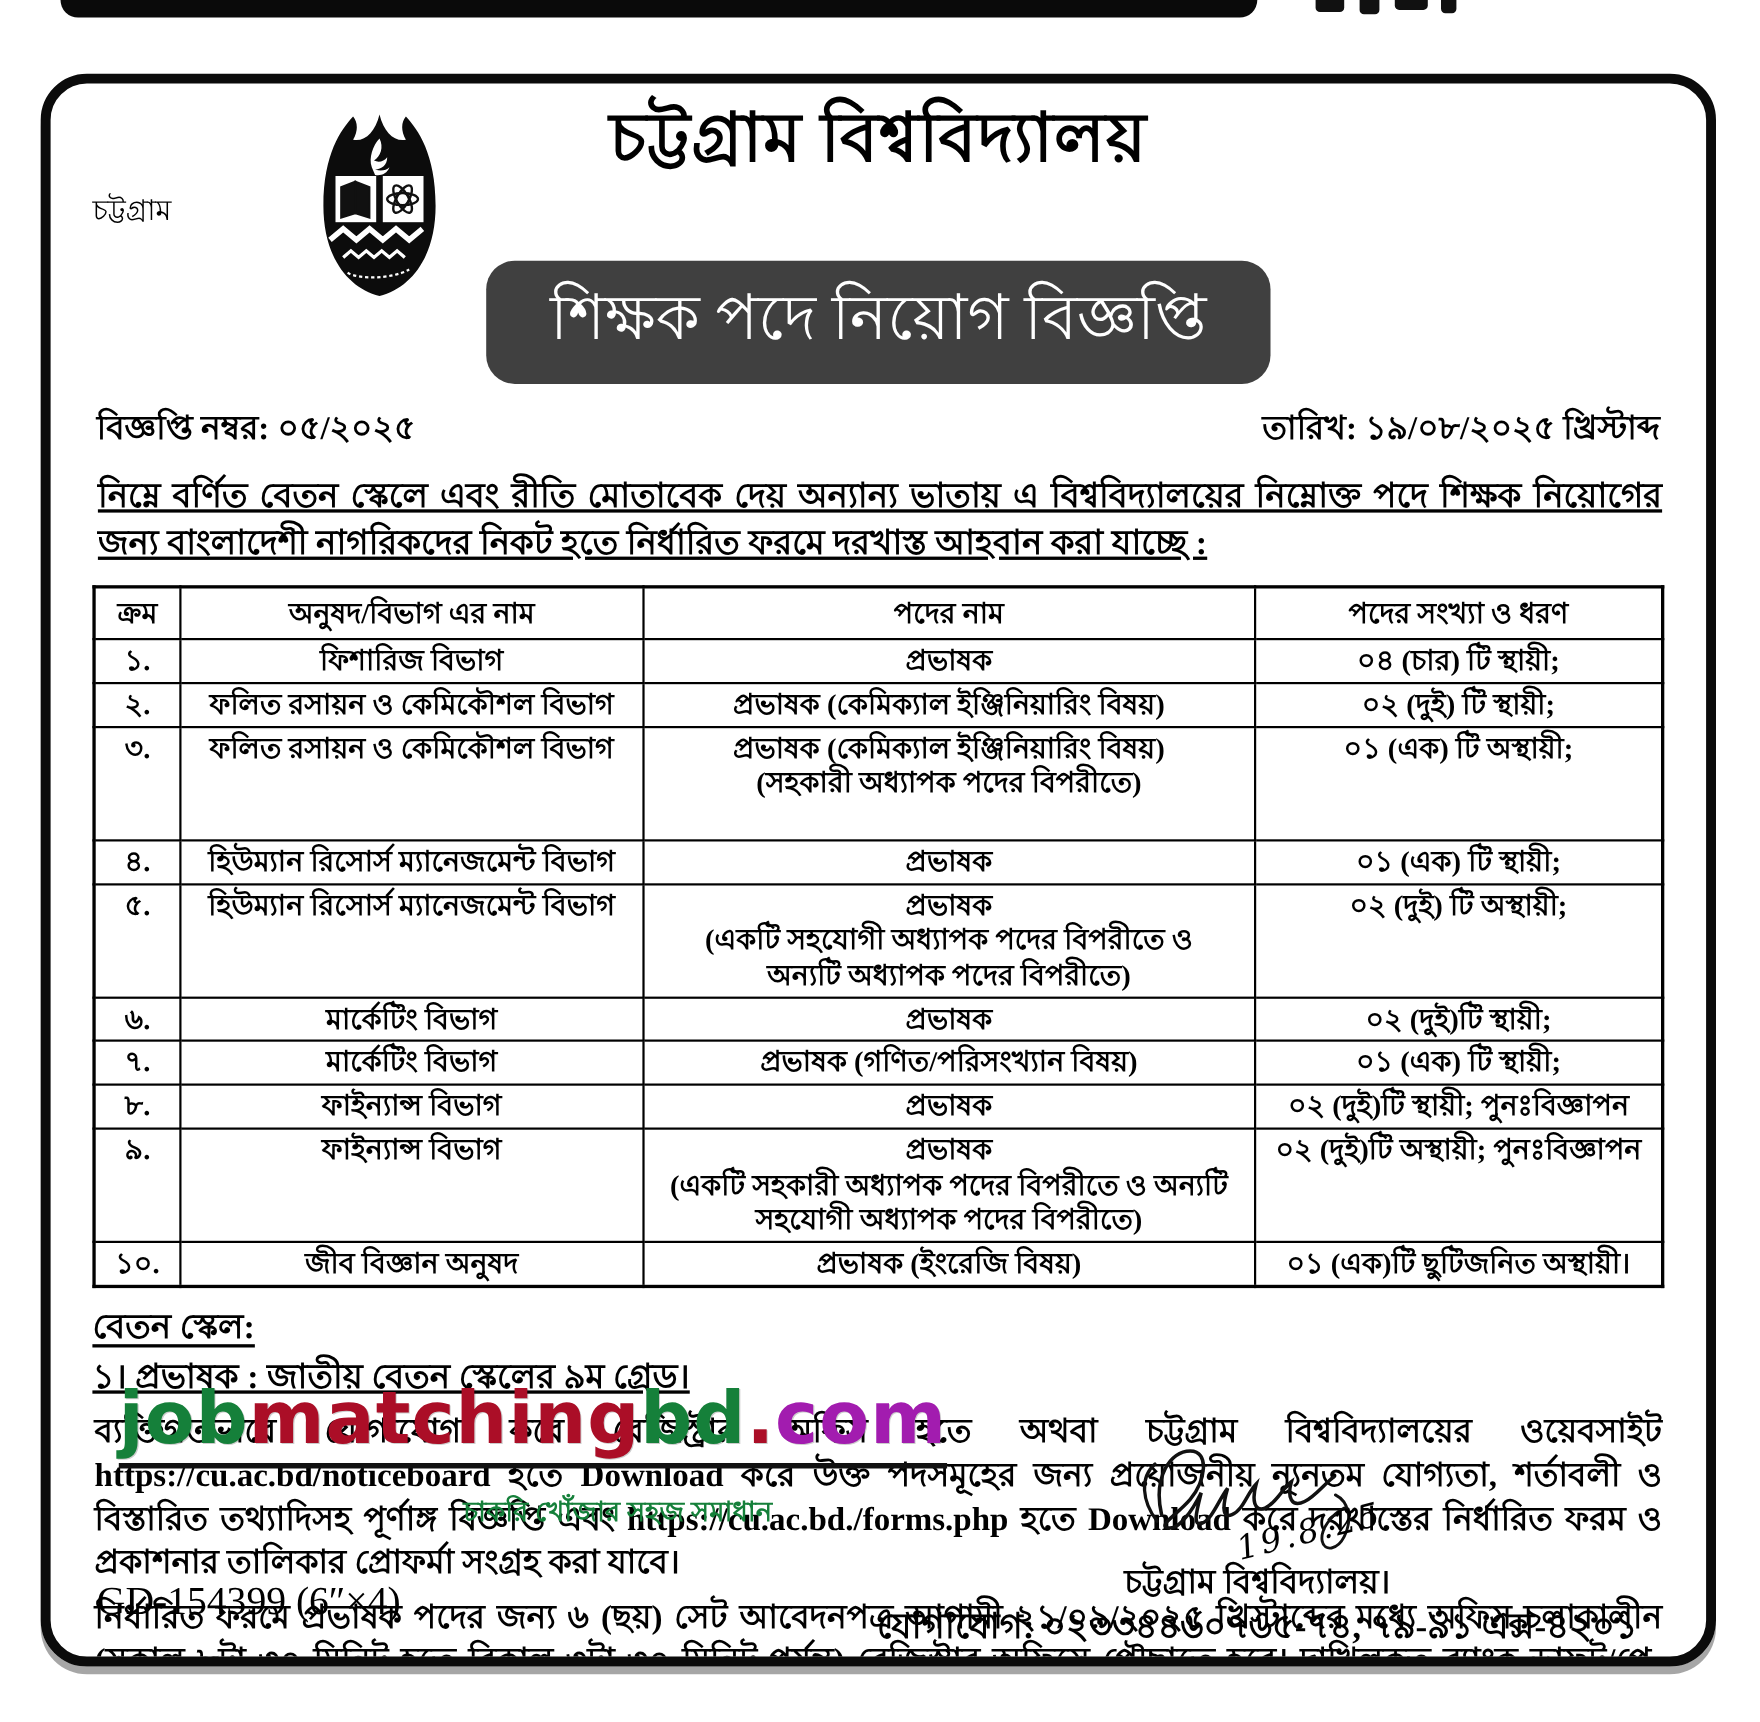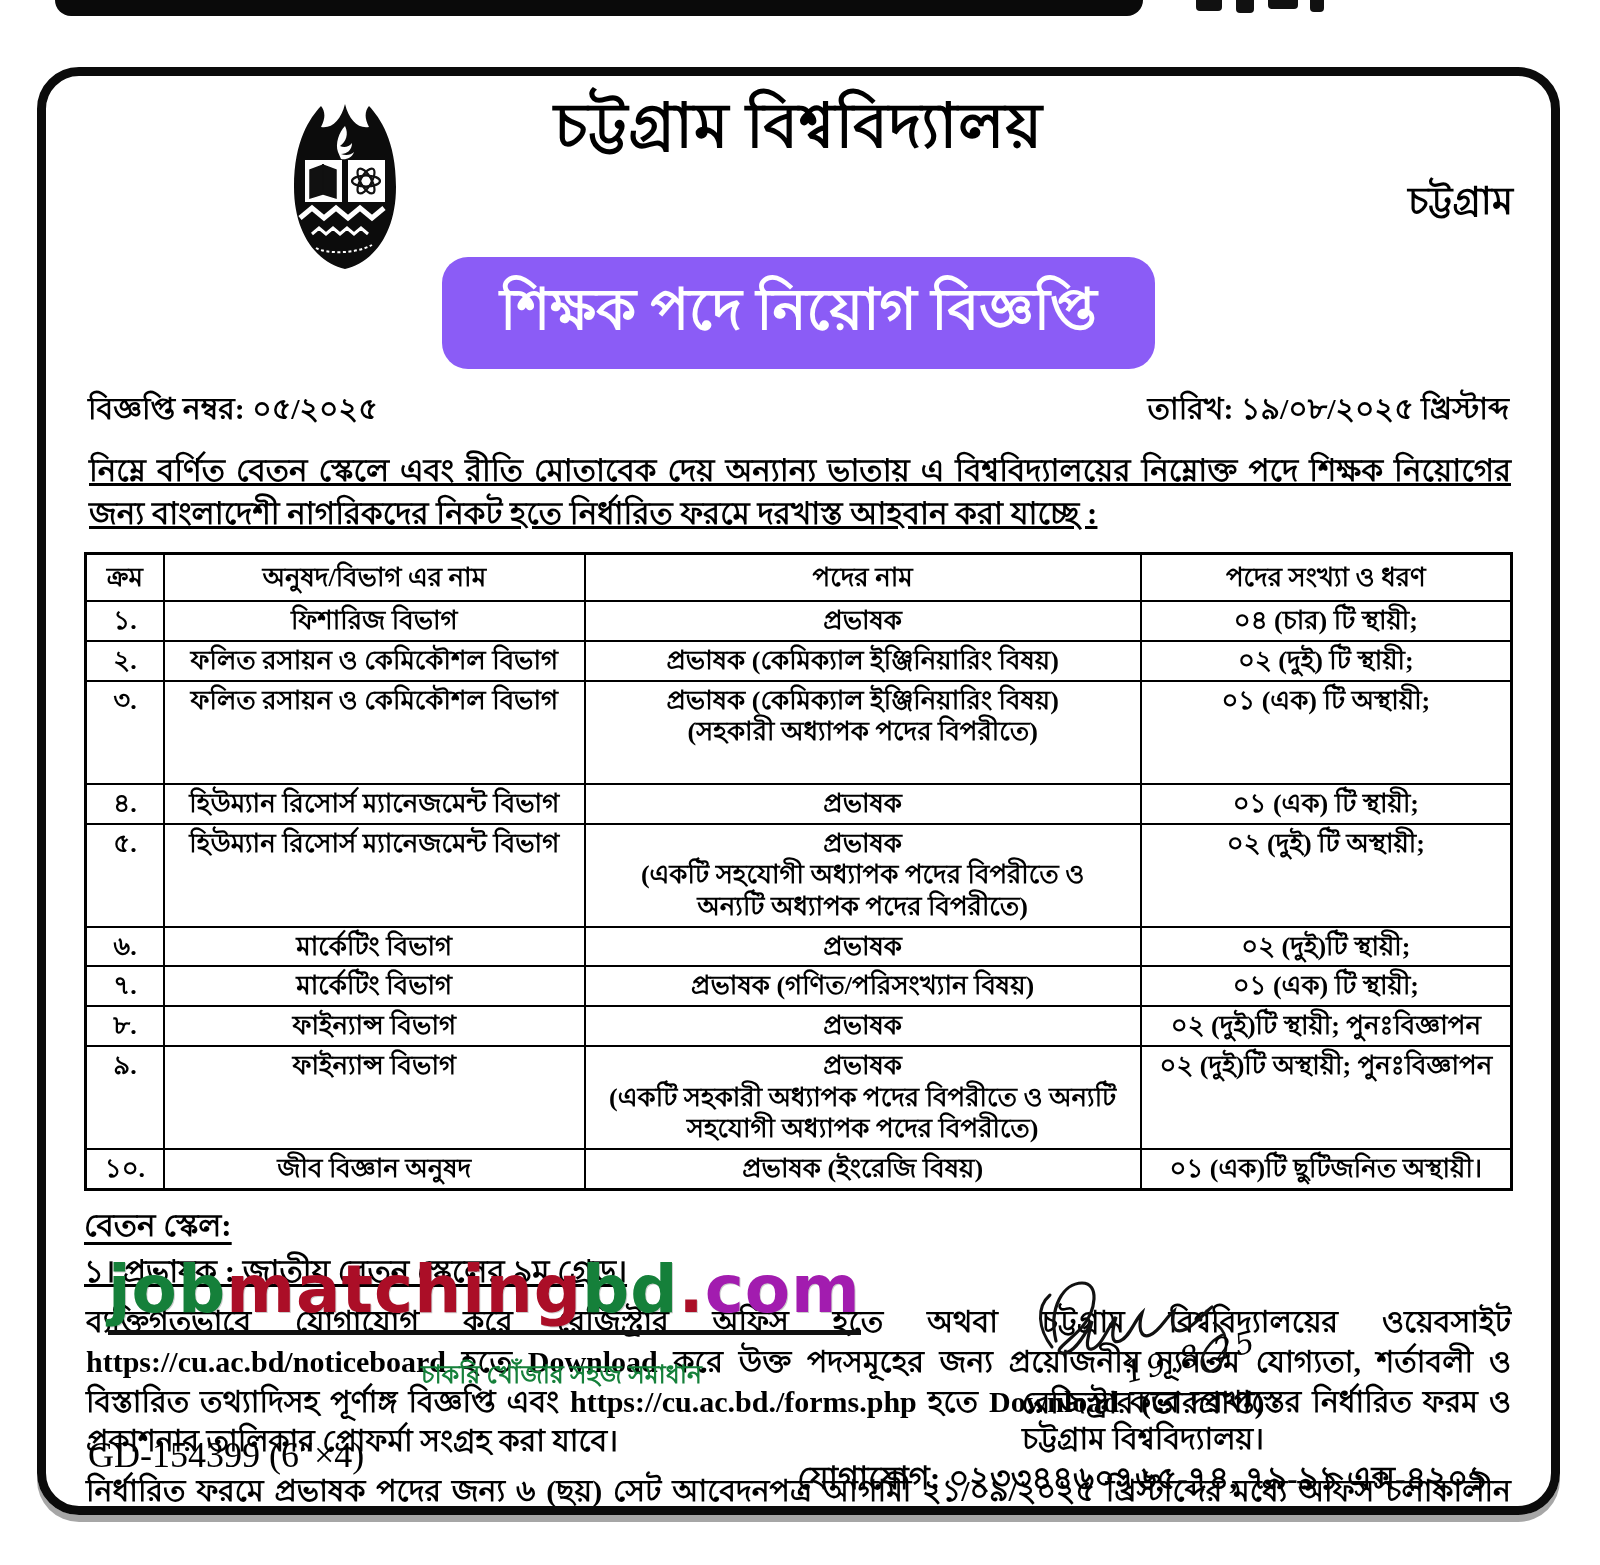--- a/index.html
+++ b/index.html
@@ -24,24 +24,24 @@
     position:absolute;left:37px;top:67px;right:40px;bottom:50px;
     border:9px solid #0b0b0b;border-radius:42px;
     box-shadow:0 7px 0 rgba(0,0,0,0.35);
     padding:10px 38px 10px 38px;box-sizing:border-box;overflow:hidden;
   }
   .univ-logo{position:absolute;left:240px;top:26px;}
   .univ-name{
     text-align:center;font-size:62px;font-weight:bold;line-height:1.12;
     margin-top:6px;letter-spacing:1px;
   }
-  .univ-city{text-align:right;font-size:38px;font-weight:bold;margin-top:10px;}
+  .univ-city{text-align:left;font-size:26px;font-weight:normal;margin-top:10px;}
   .title-banner{
     margin:22px auto 14px auto;width:max-content;max-width:90%;
-    background:#8b5cf6;color:#ffffff;font-size:57px;font-weight:bold;
+    background:#404040;color:#ffffff;font-size:57px;font-weight:normal;
     padding:20px 58px 26px 58px;border-radius:26px;text-align:center;line-height:1.15;
   }
   .meta-row{
     display:flex;justify-content:space-between;align-items:baseline;
     font-size:30px;font-weight:bold;margin:16px 4px 0 4px;
   }
   .intro{
     font-size:31px;font-weight:bold;line-height:1.38;text-align:justify;
     margin:14px 2px 16px 5px;
     text-decoration:underline;
@@ -254,18 +254,17 @@
 
   <div class="sig-block">
     <div class="sig-graphic">
       <svg width="330" height="108" viewBox="0 0 330 108" style="display:block;margin:0 auto;" aria-hidden="true">
         <path d="M78,64 C70,30 86,6 104,6 C122,6 118,34 104,50 C92,64 74,74 84,76 C94,78 106,60 114,44 C110,60 106,74 114,72 C124,69 130,50 138,40 C134,54 132,68 142,64 C152,60 156,44 164,36 C160,50 162,62 172,58 C182,54 188,40 196,34 C192,48 196,58 208,52 C218,47 226,36 234,30" fill="none" stroke="#111" stroke-width="3.2" stroke-linecap="round"></path>
         <path d="M74,70 C60,52 58,30 72,18" fill="none" stroke="#111" stroke-width="3" stroke-linecap="round"></path>
         <path d="M236,46 C248,52 252,68 244,84 C238,96 226,98 224,88 C222,78 232,64 244,58" fill="none" stroke="#111" stroke-width="2.6" stroke-linecap="round"></path>
       </svg>
       <span class="sig-date">19.8.25</span>
     </div>
-    <div class="sig-designation">রেজিস্ট্রার (ভারপ্রাপ্ত)</div>
     <div class="sig-org">চট্টগ্রাম বিশ্ববিদ্যালয়।</div>
     <div class="sig-contact">যোগাযোগ: ০২৩৩৪৪৬০৭৬৫-৭৪, ৭৯-৯১ এক্স-৪২০১</div>
   </div>
 
 </div>
 
 </body></html>

